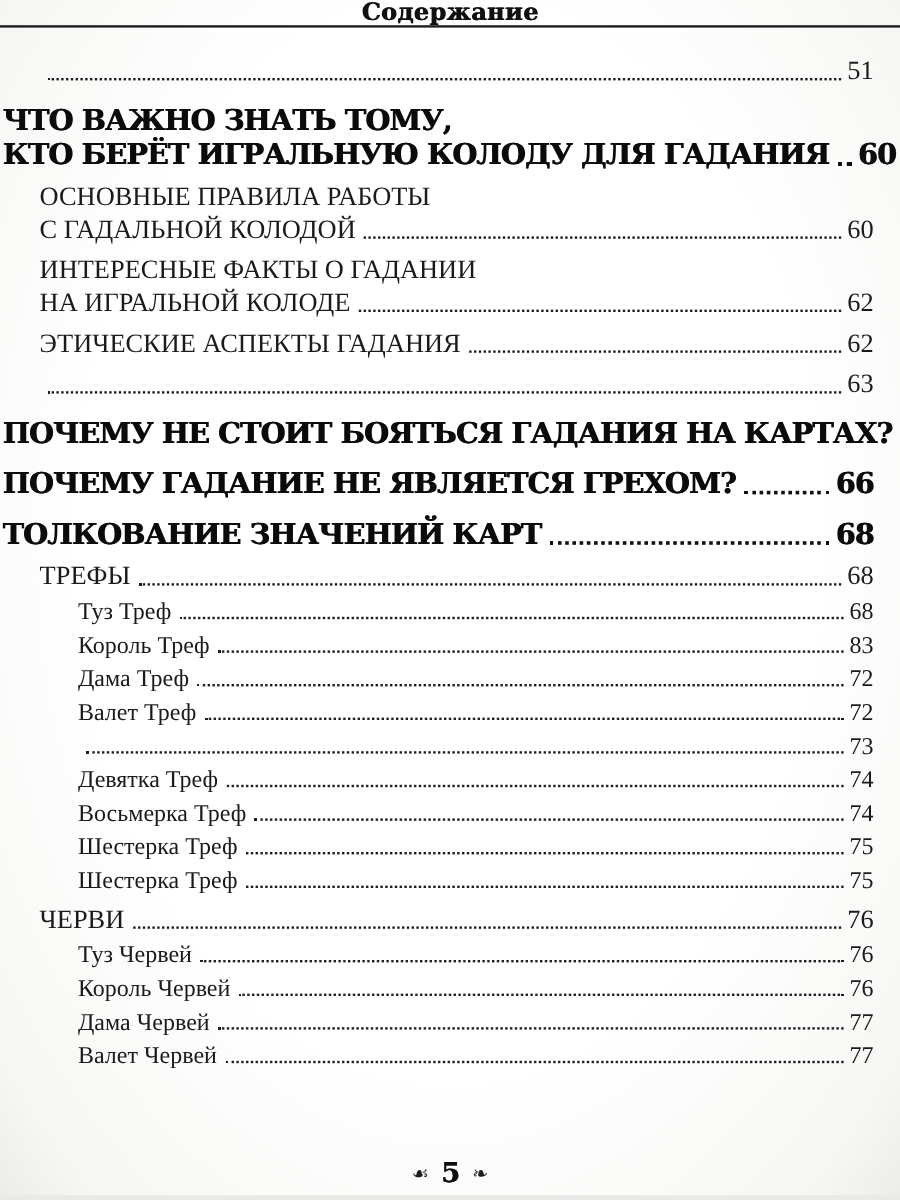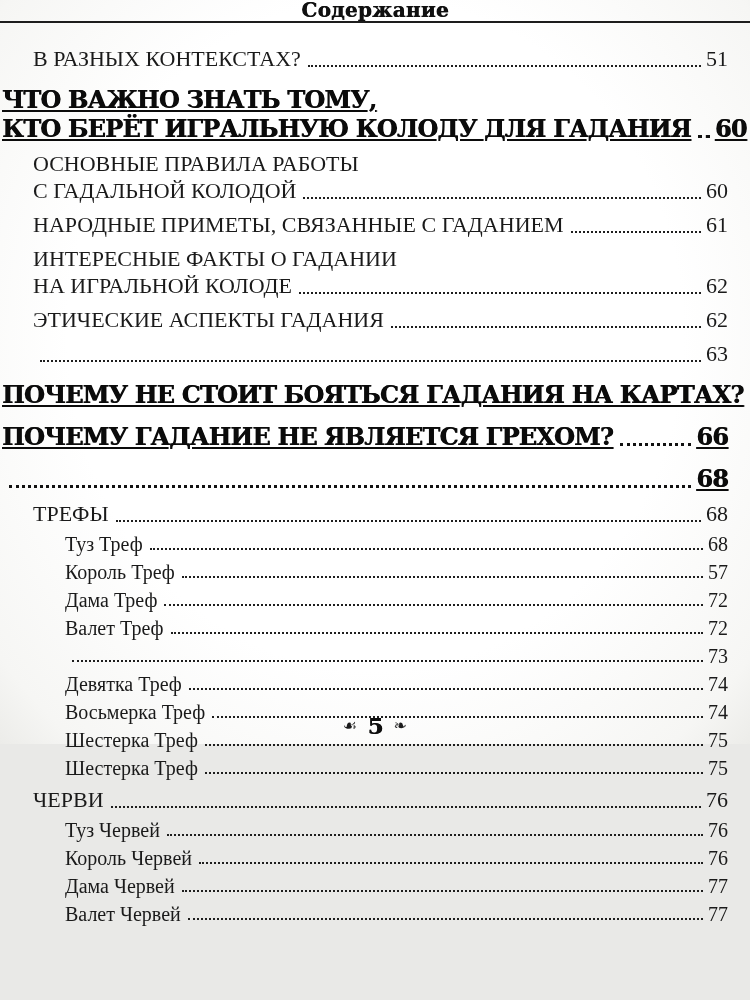--- a/index.html
+++ b/index.html
@@ -10,21 +10,21 @@
     width: 750px;
     height: 1000px;
     overflow: hidden;
     font-family: "Liberation Serif", serif;
     color: #1a1a1a;
     background: #e9e9e7;
   }
   .page {
     position: relative;
     width: 750px;
-    height: 744px;
+    height: 996px;
     box-sizing: border-box;
     background: radial-gradient(ellipse at 50% 45%, #ffffff 58%, #f6f6f4 90%, #ecece9 100%);
   }
   
   .running-head {
     text-align: center;
     font-family: "DejaVu Serif", serif;
     font-weight: bold;
     font-size: 20px;
     line-height: 21px;
@@ -52,21 +52,21 @@
   .l2 { height: 28px; padding-left: 63px; font-size: 20px; }
   .l0 {
     height: 29px;
     padding-left: 0;
     font-family: "DejaVu Serif", serif;
     font-weight: bold;
     font-size: 24px;
     letter-spacing: -0.8px;
     color: #0b0b0b;
   }
-  .l0 .label, .l0 .pagenum { text-shadow: 0.6px 0 0 currentColor; text-decoration: underline; }
+  .l0 .label, .l0 .pagenum { text-shadow: 0.6px 0 0 currentColor; }
   .dots {
     flex: 1 1 auto;
     min-width: 12px;
     border-bottom: 2px dotted #1e1e1e;
     margin: 0 5px 5px 7px;
   }
   .l0 .dots {
     border-bottom: 3px dotted #111;
     margin-bottom: 5px;
   }
@@ -105,46 +105,40 @@
 
 <div class="page">
 
   <header>
     <div class="running-head">Содержание</div>
     <div class="header-rule"></div>
   </header>
 
   <main class="toc" id="toc">
       <div class="row l1 gap-entry">
-        <span class="label">В РАЗНЫХ КОНТЕКСТАХ?</span>
         <span class="dots"></span>
         <span class="pagenum">51</span>
       </div>
       <div class="row l0 gap-section">
         <span class="label">ЧТО ВАЖНО ЗНАТЬ ТОМУ,</span>
       </div>
       <div class="row l0 gap-wrap">
         <span class="label">КТО БЕРЁТ ИГРАЛЬНУЮ КОЛОДУ ДЛЯ ГАДАНИЯ</span>
         <span class="dots"></span>
         <span class="pagenum">60</span>
       </div>
       <div class="row l1 gap-entry">
         <span class="label">ОСНОВНЫЕ ПРАВИЛА РАБОТЫ</span>
       </div>
       <div class="row l1 gap-wrap">
         <span class="label">С ГАДАЛЬНОЙ КОЛОДОЙ</span>
         <span class="dots"></span>
         <span class="pagenum">60</span>
       </div>
       <div class="row l1 gap-entry">
-        <span class="label">НАРОДНЫЕ ПРИМЕТЫ, СВЯЗАННЫЕ С ГАДАНИЕМ</span>
-        <span class="dots"></span>
-        <span class="pagenum">61</span>
-      </div>
-      <div class="row l1 gap-entry">
         <span class="label">ИНТЕРЕСНЫЕ ФАКТЫ О ГАДАНИИ</span>
       </div>
       <div class="row l1 gap-wrap">
         <span class="label">НА ИГРАЛЬНОЙ КОЛОДЕ</span>
         <span class="dots"></span>
         <span class="pagenum">62</span>
       </div>
       <div class="row l1 gap-entry">
         <span class="label">ЭТИЧЕСКИЕ АСПЕКТЫ ГАДАНИЯ</span>
         <span class="dots"></span>
@@ -156,37 +150,38 @@
       </div>
       <div class="row l0 gap-section">
         <span class="label">ПОЧЕМУ НЕ СТОИТ БОЯТЬСЯ ГАДАНИЯ НА КАРТАХ?</span>
       </div>
       <div class="row l0 gap-section">
         <span class="label">ПОЧЕМУ ГАДАНИЕ НЕ ЯВЛЯЕТСЯ ГРЕХОМ?</span>
         <span class="dots"></span>
         <span class="pagenum">66</span>
       </div>
       <div class="row l0 gap-section">
+        <span class="label">ТОЛКОВАНИЕ ЗНАЧЕНИЙ КАРТ</span>
         <span class="dots"></span>
         <span class="pagenum">68</span>
       </div>
       <div class="row l1 gap-entry">
         <span class="label">ТРЕФЫ</span>
         <span class="dots"></span>
         <span class="pagenum">68</span>
       </div>
       <div class="row l2 gap-list">
         <span class="label">Туз Треф</span>
         <span class="dots"></span>
         <span class="pagenum">68</span>
       </div>
       <div class="row l2 gap-list">
         <span class="label">Король Треф</span>
         <span class="dots"></span>
-        <span class="pagenum">57</span>
+        <span class="pagenum">83</span>
       </div>
       <div class="row l2 gap-list">
         <span class="label">Дама Треф</span>
         <span class="dots"></span>
         <span class="pagenum">72</span>
       </div>
       <div class="row l2 gap-list">
         <span class="label">Валет Треф</span>
         <span class="dots"></span>
         <span class="pagenum">72</span>

